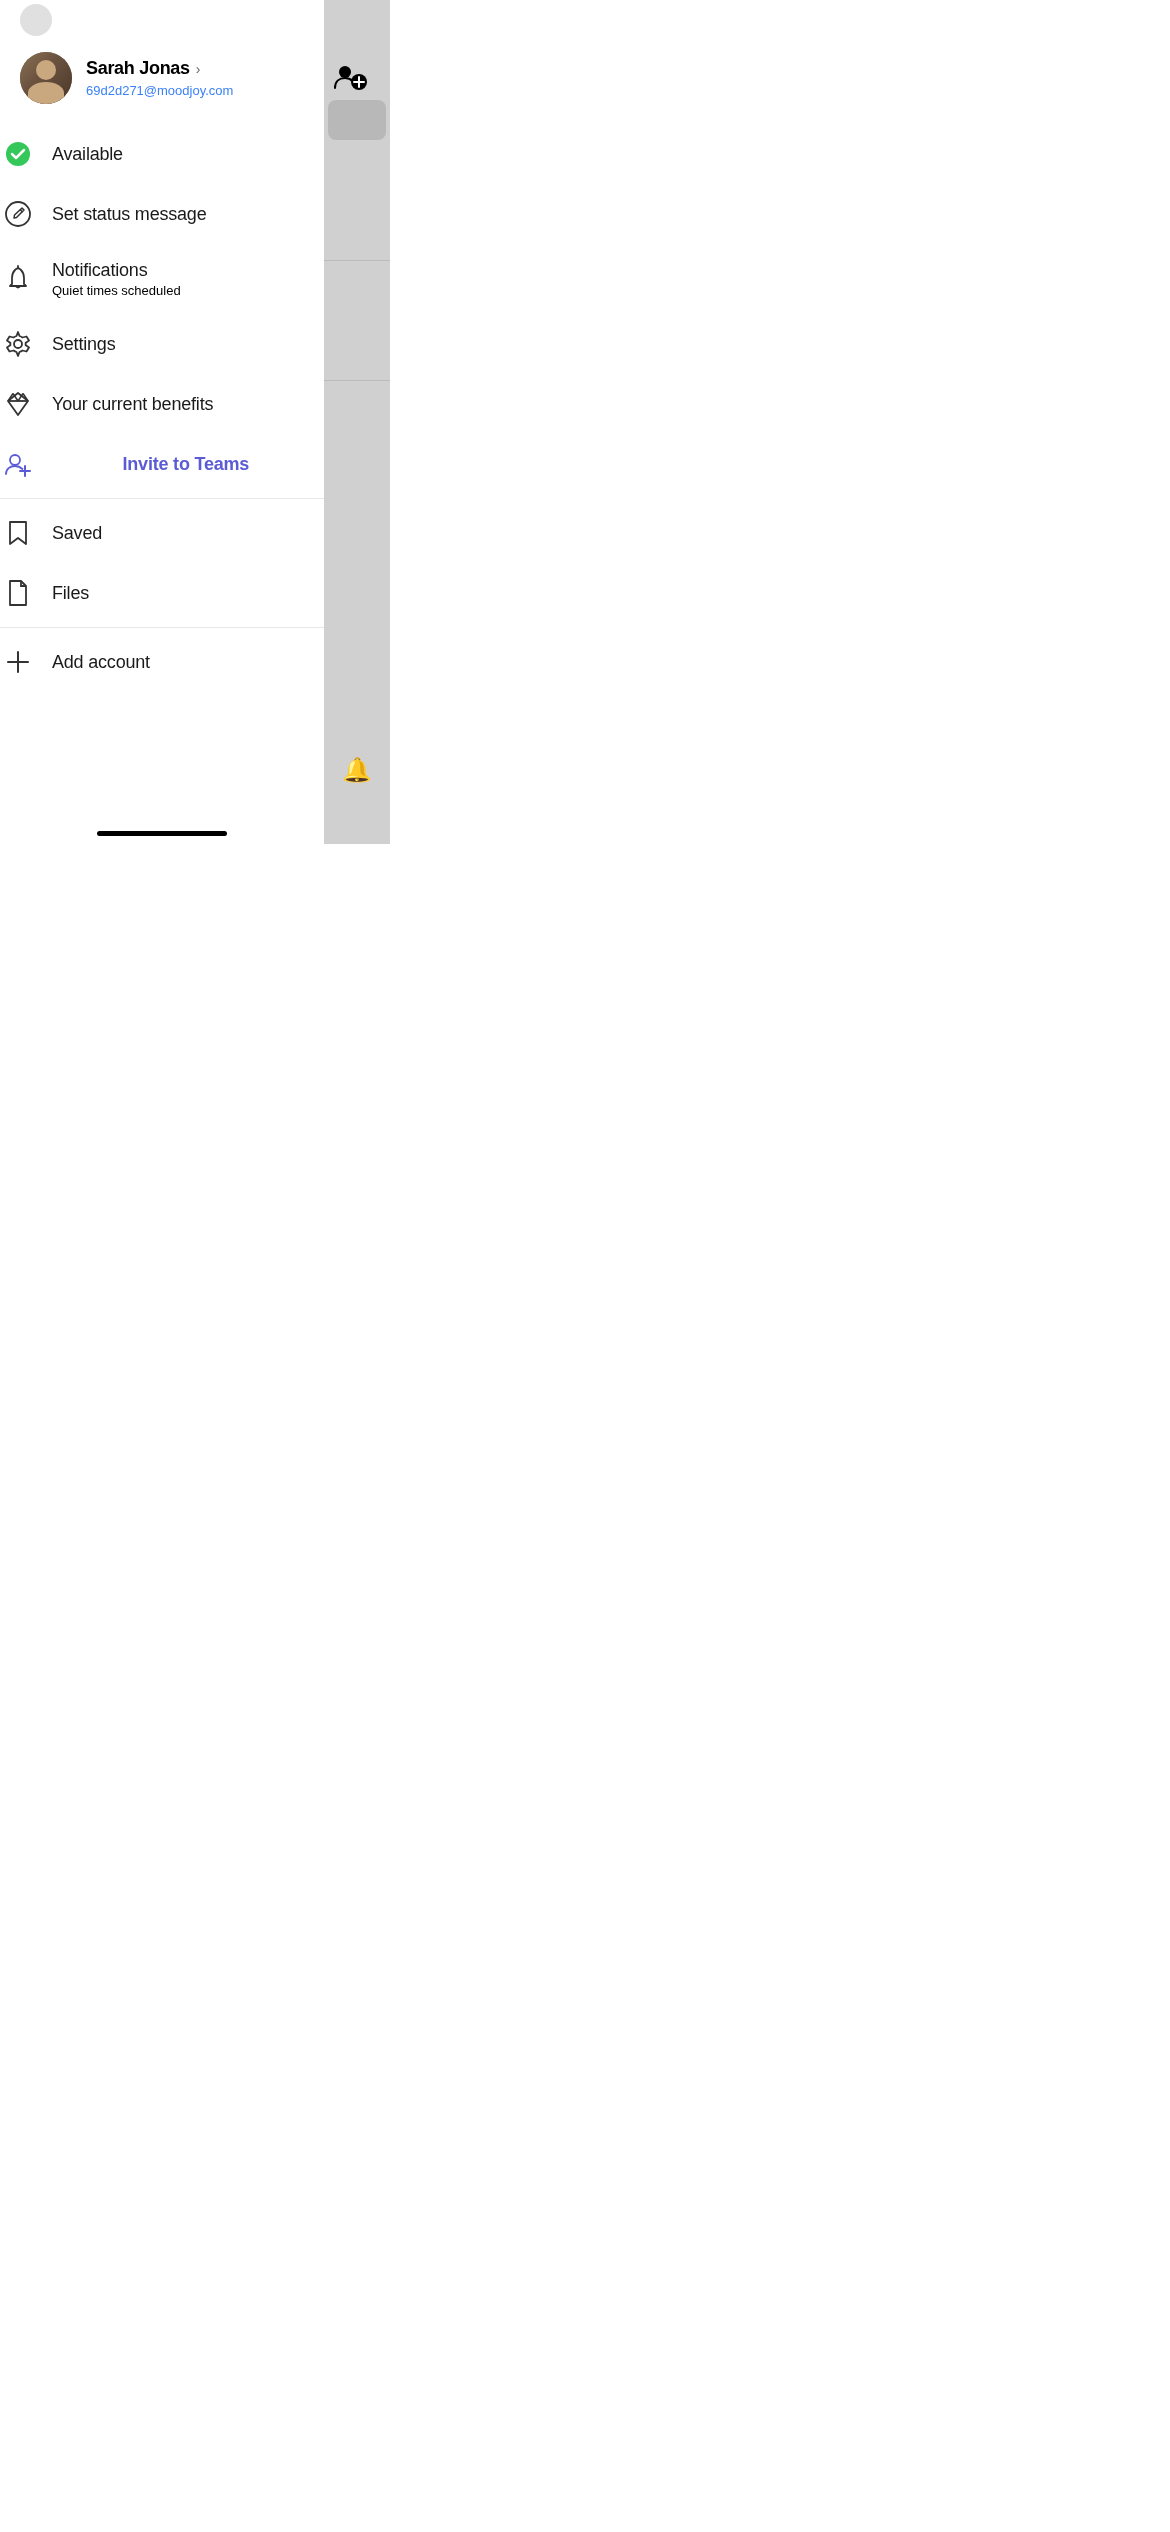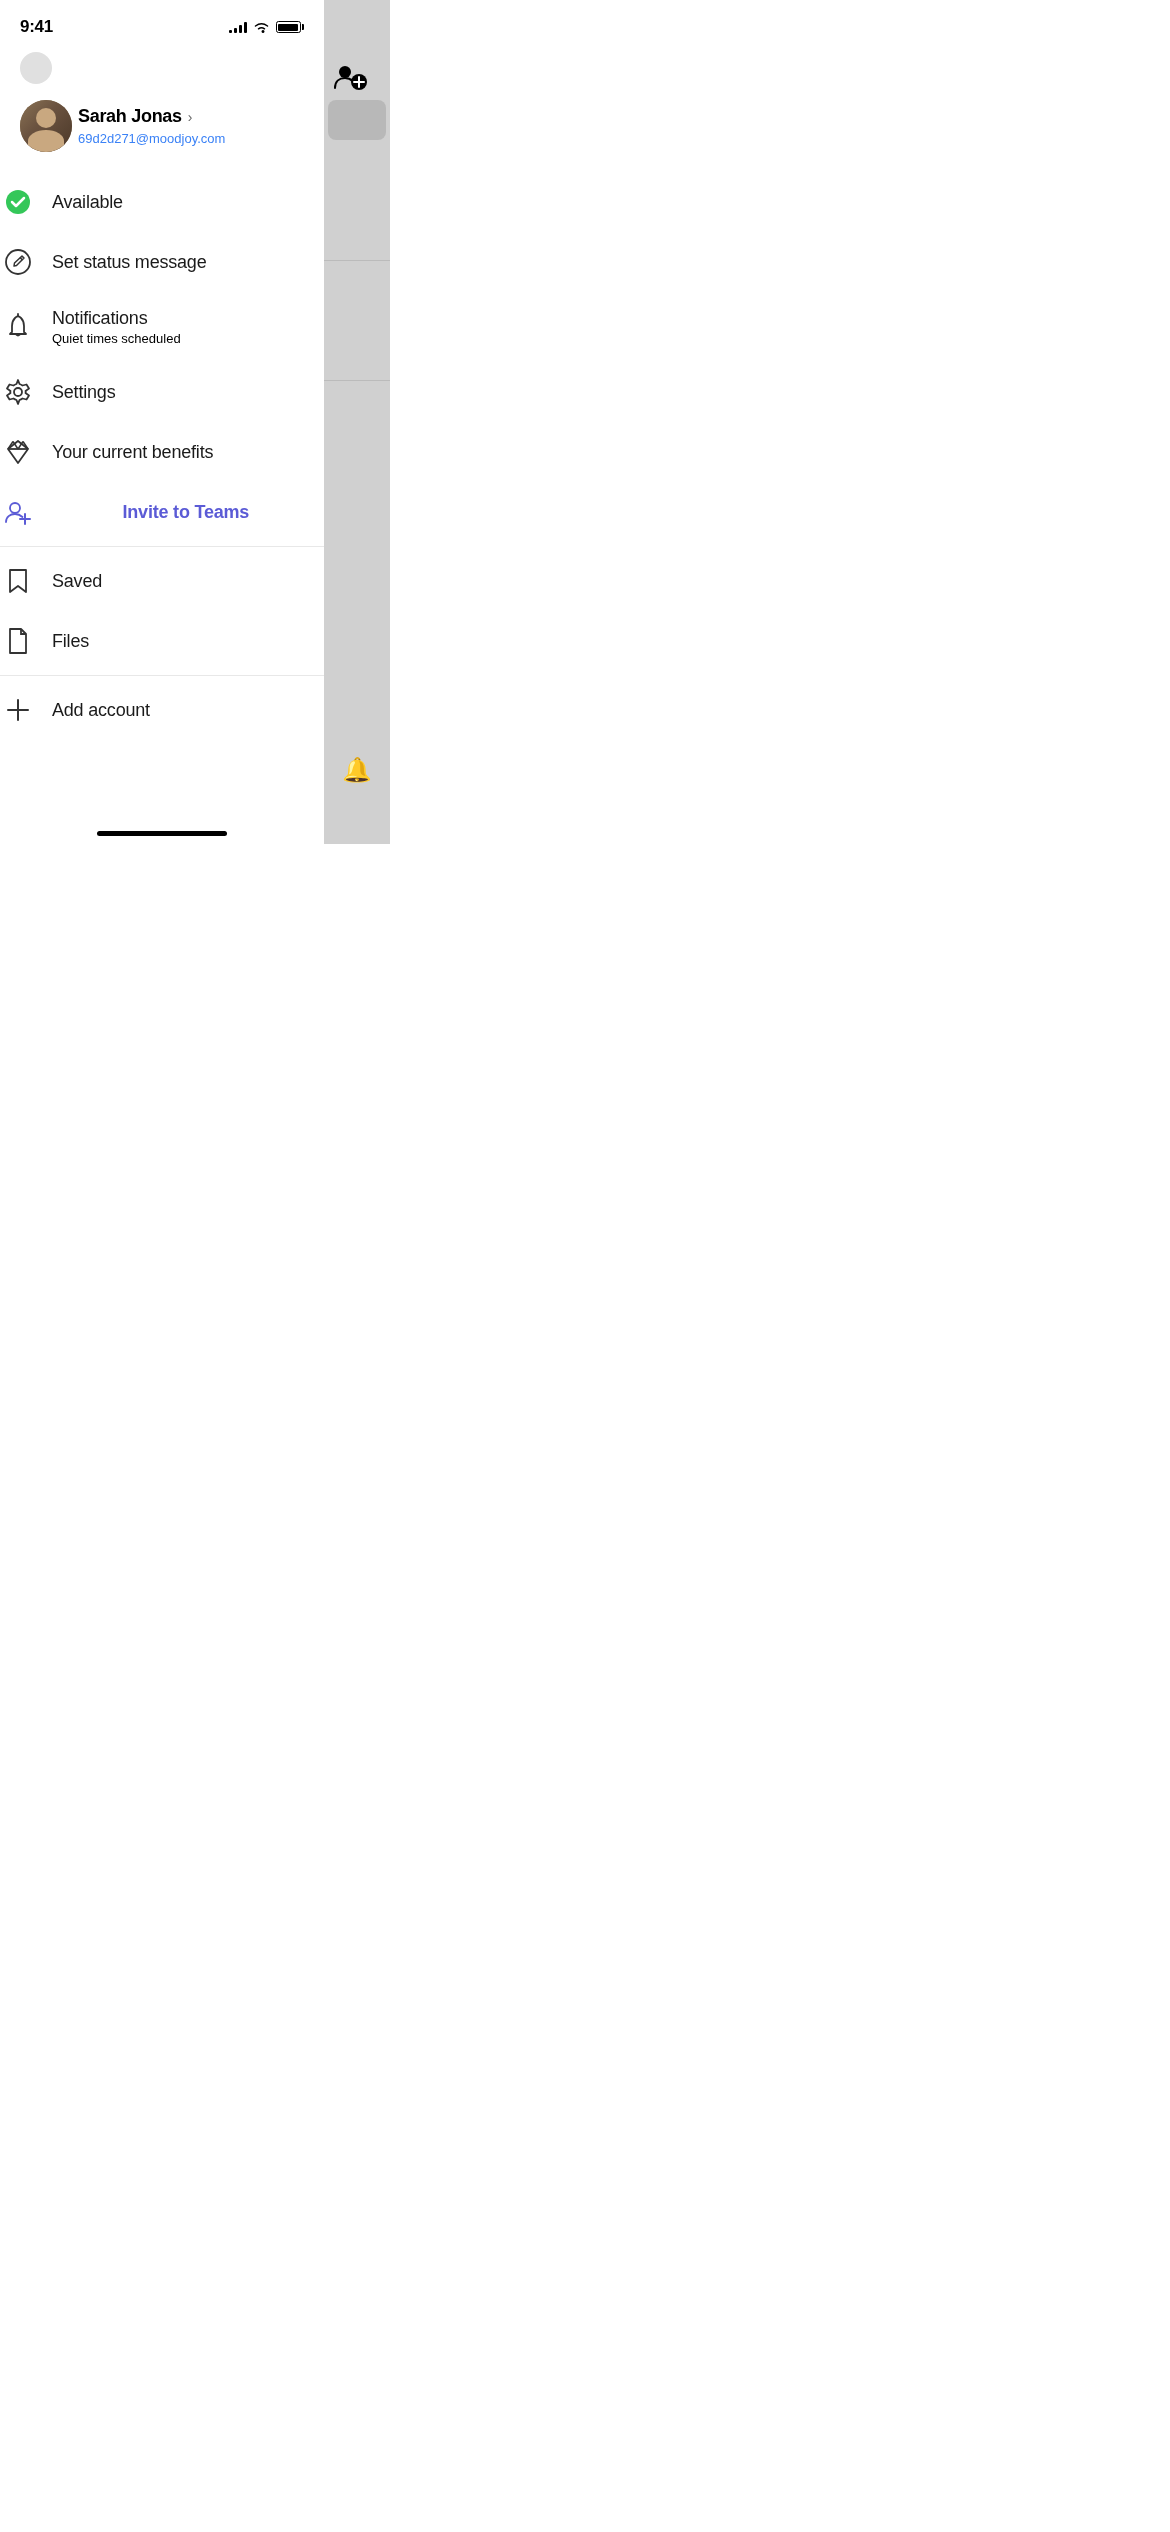--- a/index.html
+++ b/index.html
@@ -174,21 +174,21 @@
       transform: translateX(-50%);
       font-size: 24px;
       color: #555;
     }
 
     
     .profile-section {
       display: flex;
       align-items: center;
       padding: 8px 20px 20px 20px;
-      gap: 6px;
+      gap: 14px;
     }
 
     .avatar {
       width: 52px;
       height: 52px;
       border-radius: 50%;
       background: #8B7355;
       overflow: hidden;
       flex-shrink: 0;
       position: relative;
@@ -325,47 +325,20 @@
       display: block;
     }
   </style>
 </head>
 <body>
 
 <div class="screen">
 
   <div class="main-panel">
 
-    <div class="status-bar">
-      <span class="status-time">9:41</span>
-      <div class="status-icons">
-
-        <div class="signal-bars">
-          <div class="signal-bar" style="height:3px;"></div>
-          <div class="signal-bar" style="height:5px;"></div>
-          <div class="signal-bar" style="height:8px;"></div>
-          <div class="signal-bar" style="height:11px;"></div>
-        </div>
-
-        <div>
-          <svg width="17" height="13" viewBox="0 0 17 13">
-            <path d="M8.5 10.5 a1.5 1.5 0 1 1 0 0.001Z" fill="#000"></path>
-            <path d="M5.5 7.8 Q8.5 5.5 11.5 7.8" stroke="#000" stroke-width="1.5" fill="none" stroke-linecap="round"></path>
-            <path d="M2.5 5 Q8.5 0.5 14.5 5" stroke="#000" stroke-width="1.5" fill="none" stroke-linecap="round"></path>
-          </svg>
-        </div>
-
-        <div class="battery-icon">
-          <div class="battery-body">
-            <div class="battery-fill"></div>
-          </div>
-          <div class="battery-tip"></div>
-        </div>
-      </div>
-    </div>
 
     <div class="top-actions">
       <div class="back-dot"></div>
     </div>
 
     <div class="profile-section">
       <div class="avatar">
         <div class="avatar-img"></div>
       </div>
       <div class="profile-info">

